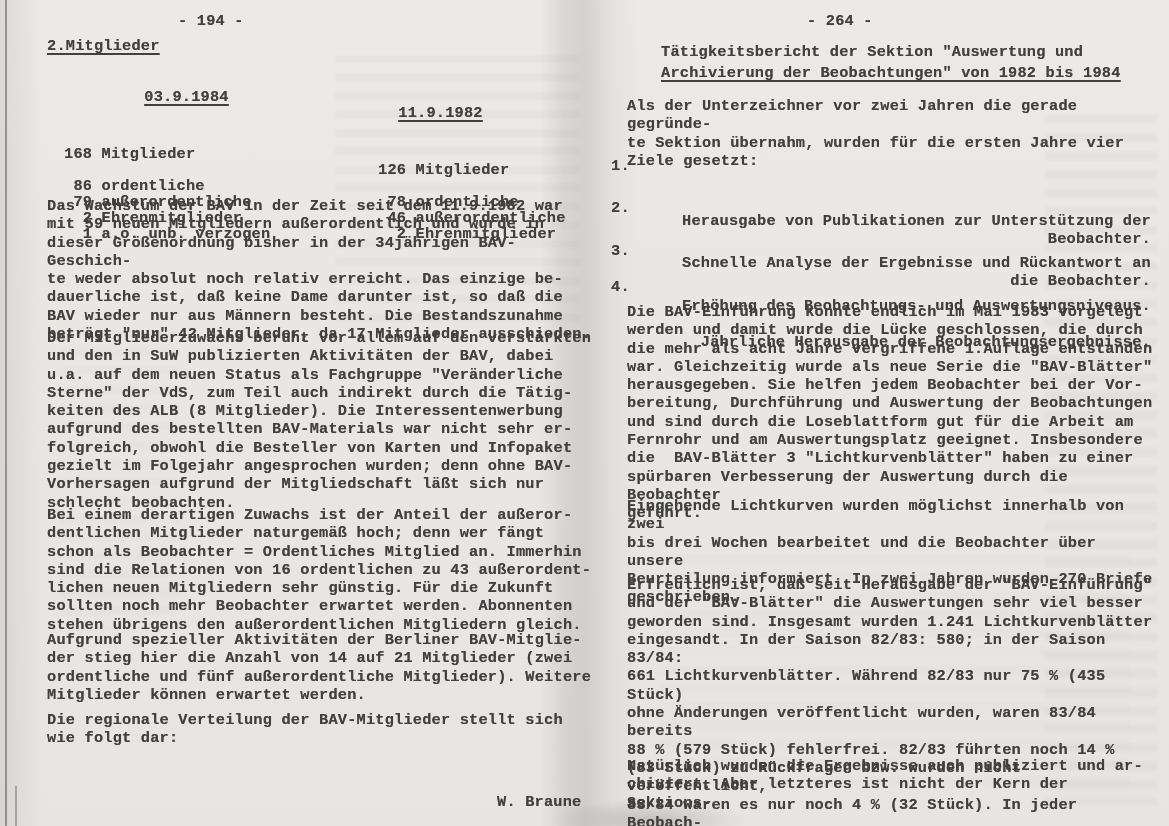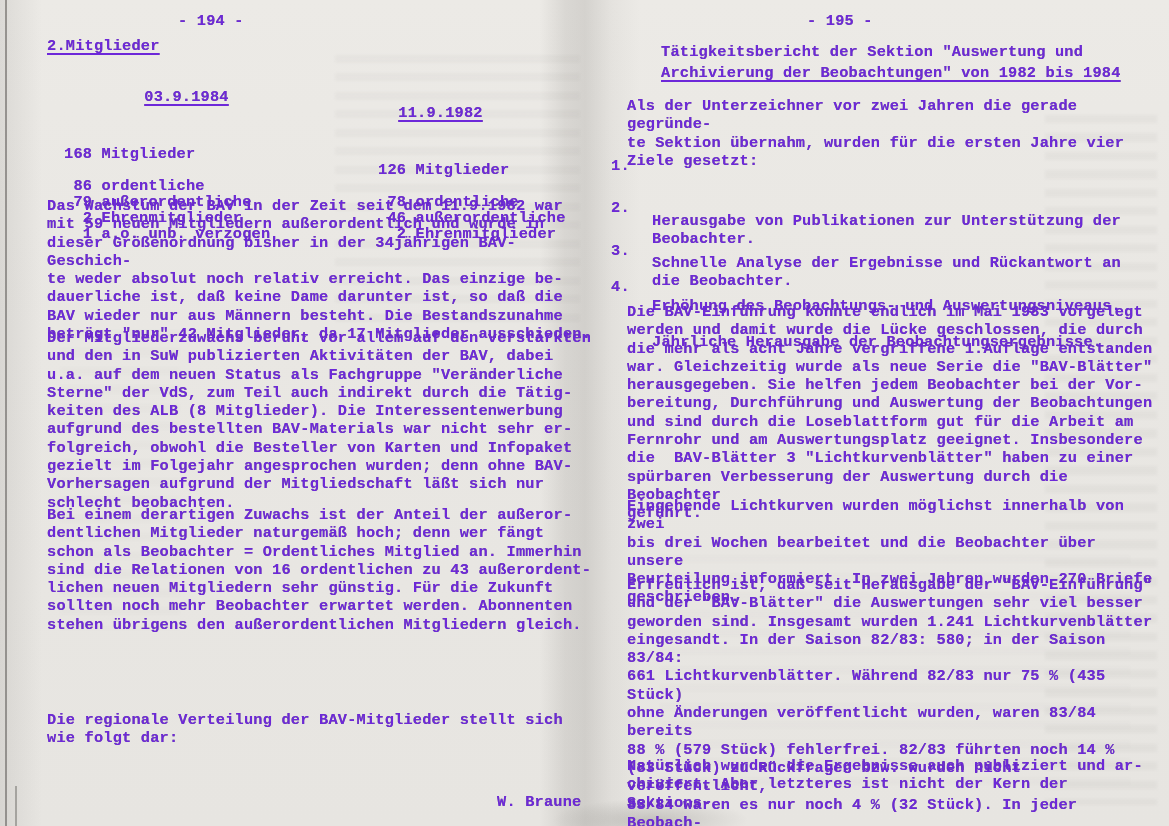--- a/index.html
+++ b/index.html
@@ -2,21 +2,21 @@
 <html><head>
 <meta charset="utf-8">
 <style>
   html,body{margin:0;padding:0;}
   .scan-page{
     position:relative;
     width:1169px;height:826px;
     overflow:hidden;
     background:#e9e7e3;
     font-family:"Liberation Mono","DejaVu Sans Mono",monospace;
-    color:#6d28d9;
+    color:#404040;
   }
   
   .paper-shade{
     position:absolute;inset:0;pointer-events:none;
     background:
       linear-gradient(90deg, rgba(120,118,115,0.14) 0px, rgba(120,118,115,0.0) 42px),
       linear-gradient(90deg, rgba(0,0,0,0) 540px, rgba(95,92,88,0.13) 565px, rgba(95,92,88,0.17) 585px, rgba(95,92,88,0.05) 612px, rgba(0,0,0,0) 640px),
       radial-gradient(140px 30px at 650px 820px, rgba(90,88,84,0.25), rgba(90,88,84,0) 70%),
       linear-gradient(180deg, #eceae6 0%, #e9e7e3 40%, #e7e5e1 100%);
   }
@@ -64,21 +64,21 @@
   .lp-p5{left:2px;top:711px;width:545px;}
   .lp-dist{left:18px;top:750px;width:530px;white-space:pre;}
   .lp-sig{left:452px;top:793px;}
 
   
   .rp-pagenum{left:196px;top:12px;}
   .rp-title{left:50px;top:42px;line-height:21px;}
   .rp-intro{left:16px;top:97px;width:532px;}
   .goal{position:absolute;left:0px;width:540px;}
   .goal .num{position:absolute;left:0px;top:0px;}
-  .goal .gtext{margin-left:41px;}
+  .goal .gtext{margin-left:30px;text-align:right;}
   .rp-g1{top:157px;}
   .rp-g2{top:199px;}
   .rp-g3{top:242px;}
   .rp-g4{top:278px;}
   .rp-p1{left:16px;top:303px;width:534px;}
   .rp-p2{left:16px;top:497px;width:534px;}
   .rp-p3{left:16px;top:576px;width:534px;}
   .rp-p4{left:16px;top:757px;width:534px;}
 </style>
 </head>
@@ -132,27 +132,31 @@
 gezielt im Folgejahr angesprochen wurden; denn ohne BAV-
 Vorhersagen aufgrund der Mitgliedschaft läßt sich nur
 schlecht beobachten.</div>
     <div class="t lp-p3">Bei einem derartigen Zuwachs ist der Anteil der außeror-
 dentlichen Mitglieder naturgemäß hoch; denn wer fängt
 schon als Beobachter = Ordentliches Mitglied an. Immerhin
 sind die Relationen von 16 ordentlichen zu 43 außerordent-
 lichen neuen Mitgliedern sehr günstig. Für die Zukunft
 sollten noch mehr Beobachter erwartet werden. Abonnenten
 stehen übrigens den außerordentlichen Mitgliedern gleich.</div>
+    <div class="t lp-p4">Aufgrund spezieller Aktivitäten der Berliner BAV-Mitglie-
+der stieg hier die Anzahl von 14 auf 21 Mitglieder (zwei
+ordentliche und fünf außerordentliche Mitglieder). Weitere
+Mitglieder können erwartet werden.</div>
     <div class="t lp-p5">Die regionale Verteilung der BAV-Mitglieder stellt sich
 wie folgt dar:</div>
     <div class="t lp-sig">W. Braune</div>
   </div>
 
   <div class="page page-right">
-    <div class="t rp-pagenum">- 195 -</div>
+    <div class="t rp-pagenum">- 264 -</div>
     <div class="t rp-title"><span>Tätigkeitsbericht der Sektion "Auswertung und</span><br><span class="u">Archivierung der Beobachtungen" von 1982 bis 1984</span></div>
 
     <div class="t rp-intro">Als der Unterzeichner vor zwei Jahren die gerade gegründe-
 te Sektion übernahm, wurden für die ersten Jahre vier
 Ziele gesetzt:</div>
 
     <div class="t goal rp-g1">
       <span class="num">1.</span>
       <div class="gtext">Herausgabe von Publikationen zur Unterstützung der
 Beobachter.</div>

